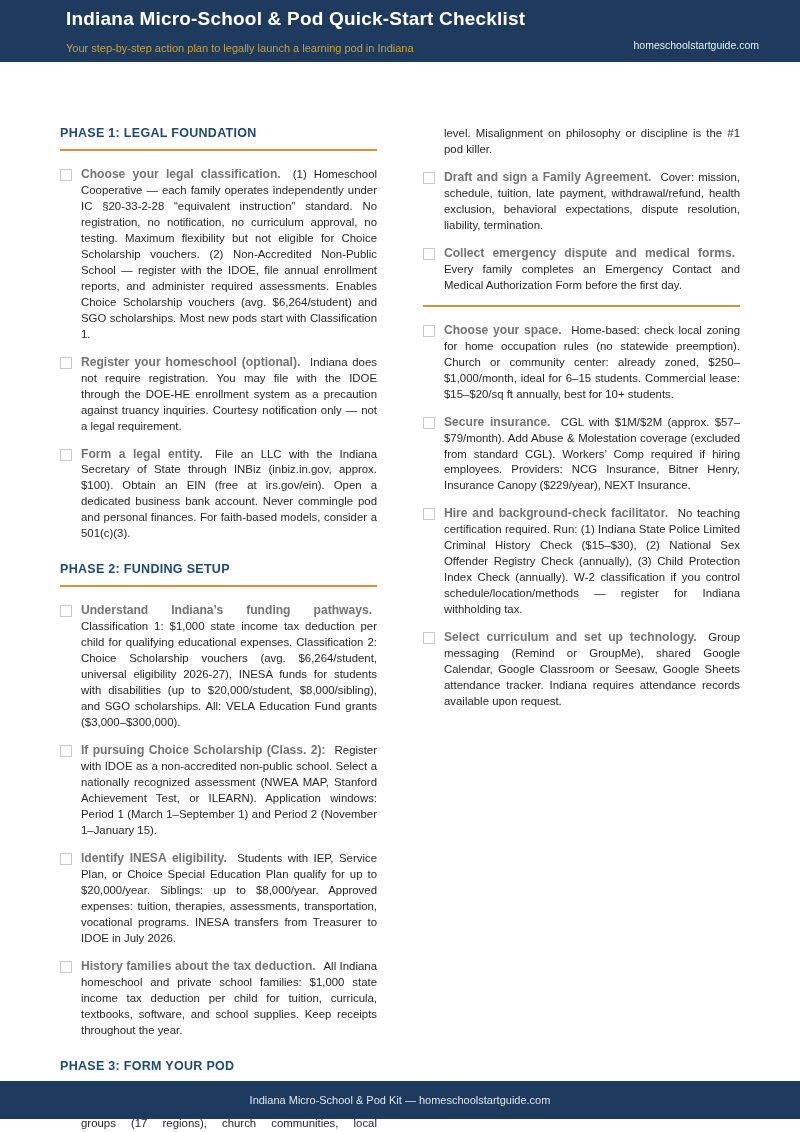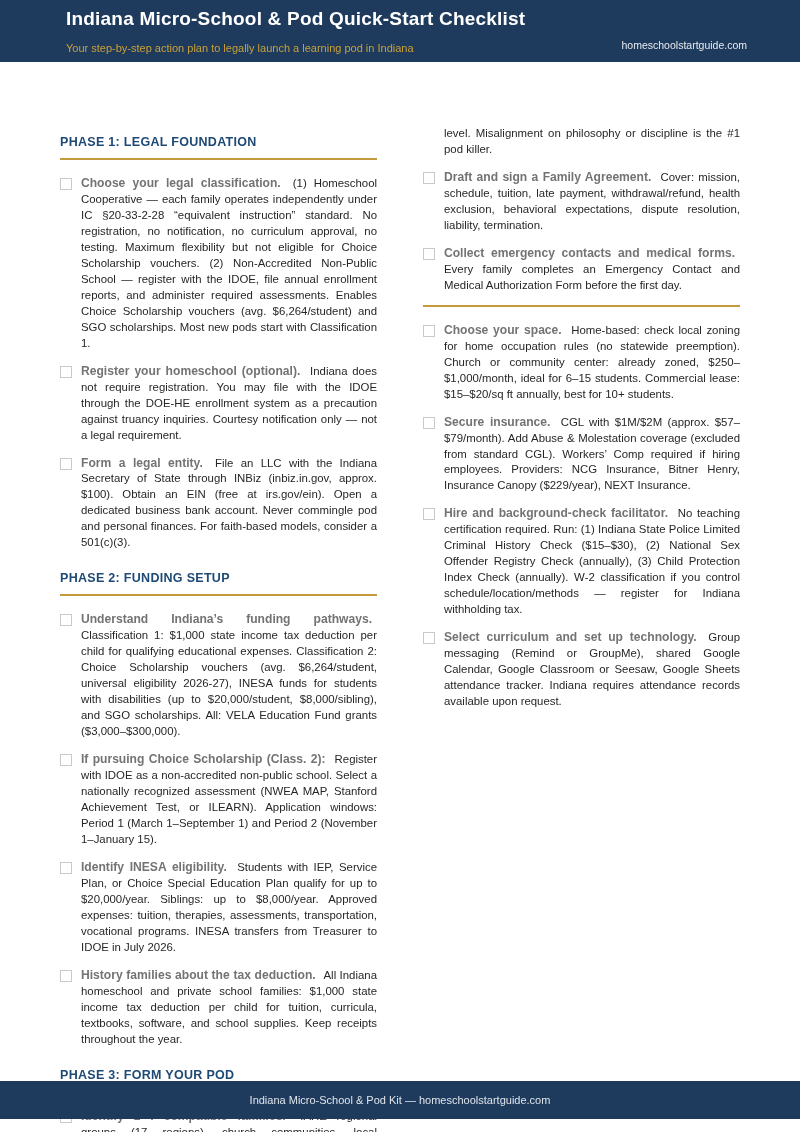--- a/index.html
+++ b/index.html
@@ -3,29 +3,29 @@
 <meta charset="utf-8">
 <style>
   html,body{margin:0;padding:0;}
   body{
     width:800px;height:1132px;position:relative;background:#ffffff;
     font-family:"Liberation Sans","DejaVu Sans",sans-serif;color:#2b2b2b;
     overflow:hidden;
   }
   .hdr{
     background:#1e3a5c;height:62px;display:flex;align-items:center;
-    justify-content:space-between;padding:0 53px 0 66px;box-sizing:border-box;
+    justify-content:space-between;padding:0 41px 0 66px;box-sizing:border-box;
   }
   .hdr-title{color:#ffffff;font-size:19px;font-weight:bold;letter-spacing:.2px;line-height:1.15;}
   .hdr-sub{color:#c9a13b;font-size:11px;margin-top:12px;}
   .hdr-site{color:#e7ebf0;font-size:10.5px;white-space:nowrap;margin-top:28px;}
   main{padding:64px 60px 0;display:flex;gap:46px;box-sizing:border-box;}
   .col{flex:1;min-width:0;}
   .phase{color:#1d4975;font-weight:bold;font-size:12.5px;letter-spacing:.3px;margin-top:20px;}
-  .col .phase:first-child{margin-top:9px;}
+  .col .phase:first-child{margin-top:0;}
   .rule{border-top:2px solid #c49b3c;margin:9px 0 15px;}
   .item{display:flex;gap:9px;margin-bottom:11px;}
   .cb{flex:0 0 auto;width:10px;height:10px;border:1px solid #c9c9c9;background:#fff;margin-top:3px;}
   .cb.spacer{visibility:hidden;}
   .txt{margin:0;font-size:11.4px;line-height:1.4;text-align:justify;flex:1;min-width:0;}
   .lead{font-weight:bold;color:#737373;font-size:12.1px;margin-right:5px;}
   .bodytxt{color:#262626;}
   .ftr{
     position:absolute;left:0;right:0;bottom:13px;height:38px;background:#1e3a5c;
     display:flex;align-items:center;justify-content:center;
@@ -88,21 +88,21 @@
       <div class="item">
         <span class="cb spacer"></span>
         <p class="txt"><span class="bodytxt">level. Misalignment on philosophy or discipline is the #1 pod killer.</span></p>
       </div>
       <div class="item">
         <span class="cb"></span>
         <p class="txt"><span class="lead">Draft and sign a Family Agreement.</span> <span class="bodytxt">Cover: mission, schedule, tuition, late payment, withdrawal/refund, health exclusion, behavioral expectations, dispute resolution, liability, termination.</span></p>
       </div>
       <div class="item">
         <span class="cb"></span>
-        <p class="txt"><span class="lead">Collect emergency contacts and medical forms.</span> <span class="bodytxt">Every family completes an Emergency Contact and Medical Authorization Form before the first day.</span></p>
+        <p class="txt"><span class="lead">Collect emergency dispute and medical forms.</span> <span class="bodytxt">Every family completes an Emergency Contact and Medical Authorization Form before the first day.</span></p>
       </div>
       <div class="rule"></div>
       <div class="item">
         <span class="cb"></span>
         <p class="txt"><span class="lead">Choose your space.</span> <span class="bodytxt">Home-based: check local zoning for home occupation rules (no statewide preemption). Church or community center: already zoned, $250–$1,000/month, ideal for 6–15 students. Commercial lease: $15–$20/sq ft annually, best for 10+ students.</span></p>
       </div>
       <div class="item">
         <span class="cb"></span>
         <p class="txt"><span class="lead">Secure insurance.</span> <span class="bodytxt">CGL with $1M/$2M (approx. $57–$79/month). Add Abuse &amp; Molestation coverage (excluded from standard CGL). Workers’ Comp required if hiring employees. Providers: NCG Insurance, Bitner Henry, Insurance Canopy ($229/year), NEXT Insurance.</span></p>
       </div>

